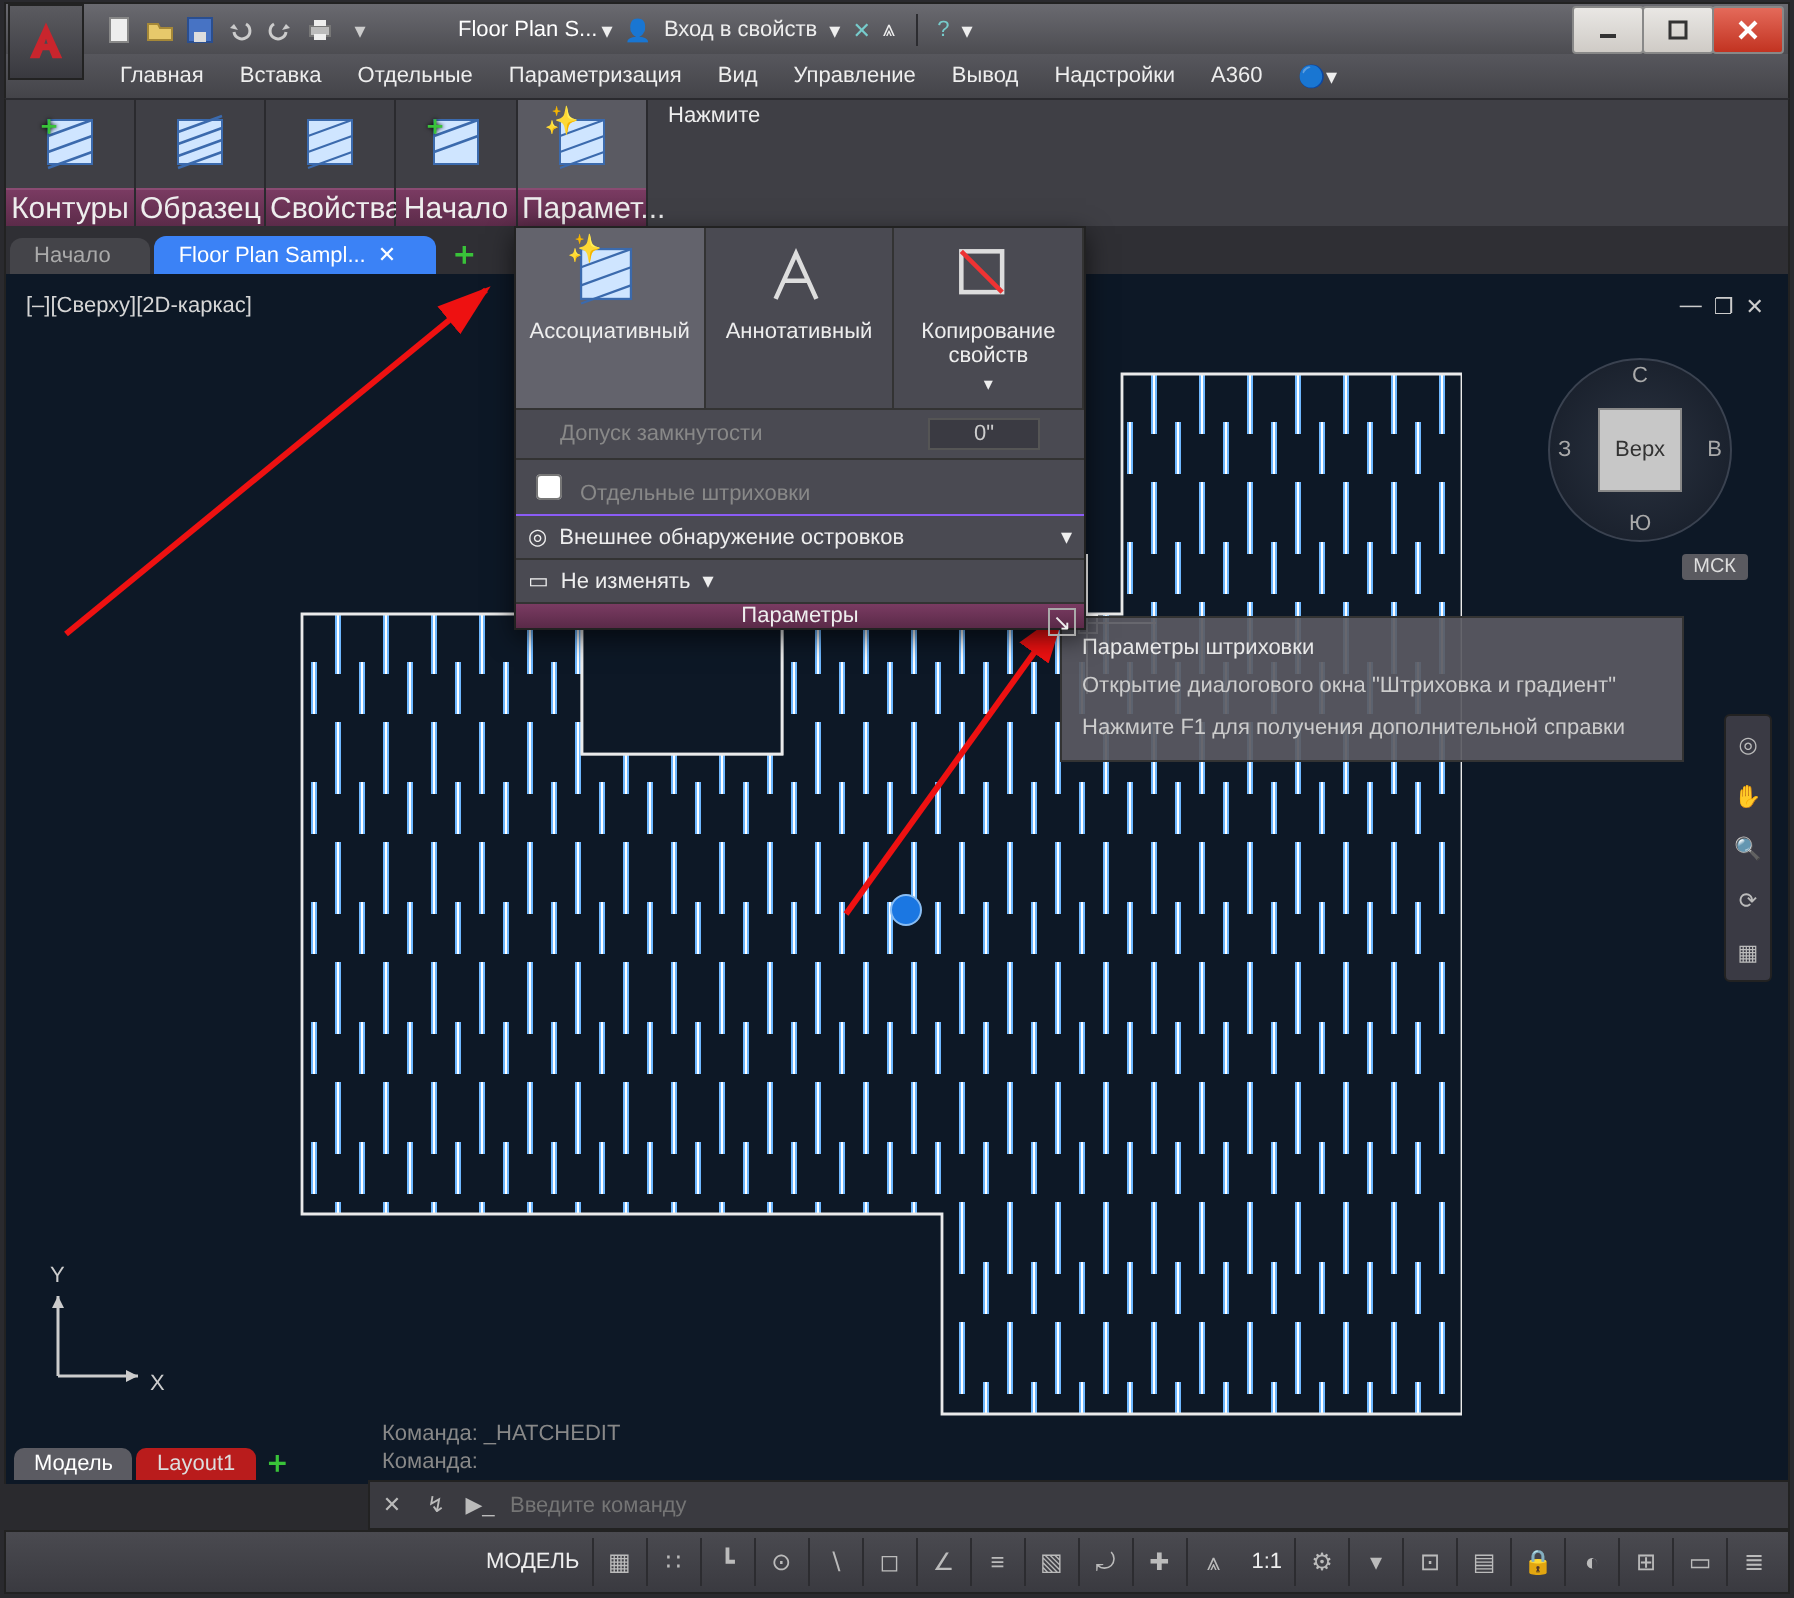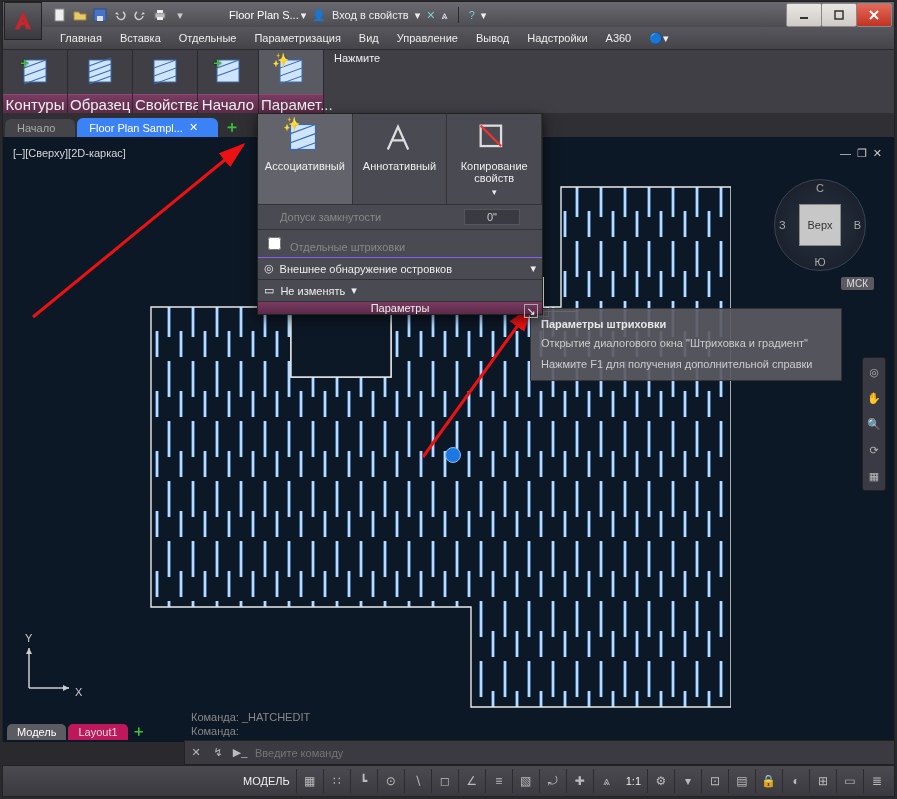--- a/index.html
+++ b/index.html
@@ -43,21 +43,21 @@
 .hatch-shape{position:absolute;top:40px;left:88px;width:640px;height:540px}
 .hatch-shape svg{width:100%;height:100%}
 .selection-grip{position:absolute;top:310px;left:442px;width:14px;height:14px;border-radius:50%;background:#1b77e2;border:1px solid #89bdf3}
 .arrow{position:absolute;pointer-events:none}
 .ucs-axes{position:absolute;bottom:44px;left:16px;width:60px;height:60px}
 .cmd-history{position:absolute;bottom:4px;left:188px;color:#888;font-size:11px;line-height:14px}
 .cmd-bar{position:absolute;bottom:34px;left:2px;right:2px;height:23px;background:#3a3a40;display:flex;align-items:center;border:1px solid #222}
 .cmd-bar .ic-btn{width:22px;display:flex;justify-content:center;align-items:center;color:#bbb;cursor:pointer;height:100%}
 .cmd-input{flex:1;background:transparent;border:none;color:#8a8a90;font-size:11px;padding-left:4px}
 .model-tabs{position:absolute;bottom:34px;left:4px;height:22px;display:flex;align-items:flex-end;z-index:2}
-.model-tab{padding:2px 10px;background:#be185d;color:#ddd;border-top-left-radius:5px;border-top-right-radius:5px;margin-right:2px;cursor:pointer;font-size:11px}
+.model-tab{padding:2px 10px;background:#b91c1c;color:#ddd;border-top-left-radius:5px;border-top-right-radius:5px;margin-right:2px;cursor:pointer;font-size:11px}
 .model-tab.active{background:#5b5b62;color:#fff}
 .model-tab-add{width:18px;height:18px;display:flex;align-items:center;justify-content:center;cursor:pointer;color:#39c339;font-weight:bold;font-size:15px}
 .status-bar{position:absolute;bottom:2px;left:2px;right:2px;height:30px;background:linear-gradient(#4a4a50,#3a3a40);display:flex;align-items:center;justify-content:flex-end;padding:0 4px;border:1px solid #222}
 .status-btn{width:26px;height:24px;display:flex;align-items:center;justify-content:center;border-left:1px solid #2c2c30;color:#bbb;cursor:pointer;font-size:12px}
 .status-text{padding:0 6px;color:#eee}
 
 .panel{position:absolute;top:113px;left:257px;width:284px;background:#4a4a52;border:1px solid #222;box-shadow:0 4px 12px rgba(0,0,0,.6);z-index:10}
 .panel-row1{display:flex;border-bottom:1px solid #333}
 .panel-big{width:94px;display:flex;flex-direction:column;align-items:center;padding:6px 0;gap:2px;cursor:pointer;border-right:1px solid #333}
 .panel-big.active{background:#63636c}
@@ -66,21 +66,21 @@
 .panel-row2{display:flex;align-items:center;padding:4px 22px;border-bottom:1px solid #333;gap:14px}
 .panel-row2 input{width:52px;background:#3a3a42;border:1px solid #555;color:#ccc;font-size:11px;text-align:center;padding:1px}
 .panel-row2 label{color:#888;font-size:11px}
 .panel-row3{display:flex;align-items:flex-end;padding:4px 6px;border-bottom:1px solid #8b5cf6;gap:6px;color:#888;font-size:11px}
 .panel-row3 input[type=checkbox]{accent-color:#555}
 .panel-row4{display:flex;align-items:center;padding:4px 6px;border-bottom:1px solid #333;gap:6px;color:#eee;font-size:11px;cursor:pointer}
 .panel-footer{background:linear-gradient(#7a3b62,#5a2a48);color:#eee;text-align:center;padding:0 0;font-size:11px;position:relative}
 .panel-footer-arrow{position:absolute;right:4px;top:2px;width:12px;height:12px;border:1px solid #aaa}
 
 .tooltip{position:absolute;top:308px;left:530px;width:290px;background:rgba(90,90,98,.92);border:1px solid #333;padding:8px 10px;color:#ccc;font-size:11px;line-height:15px;z-index:9}
-.tooltip-title{color:#e8e8e8;font-weight:bold;margin-bottom:4px}
+.tooltip-title{color:#e8e8e8;font-weight:normal;margin-bottom:4px}
 
 .crosshair-h{position:absolute;top:174px;left:505px;width:70px;height:1px;background:#fff}
 .crosshair-v{position:absolute;top:140px;left:540px;width:1px;height:70px;background:#fff}
 .crosshair-box{position:absolute;top:170px;left:536px;width:8px;height:8px;border:1px solid #fff}
 
 .hatch-icon rect{fill:#cfe5ff;stroke:#3b6aad;stroke-width:1}
 .hatch-icon line{stroke:#3b6aad;stroke-width:1.2}
 .green-plus{position:absolute;top:0;left:0;color:#39c339;font-weight:bold;font-size:13px;text-shadow:0 0 2px #000}
 
 .icon-wrap{position:relative}

